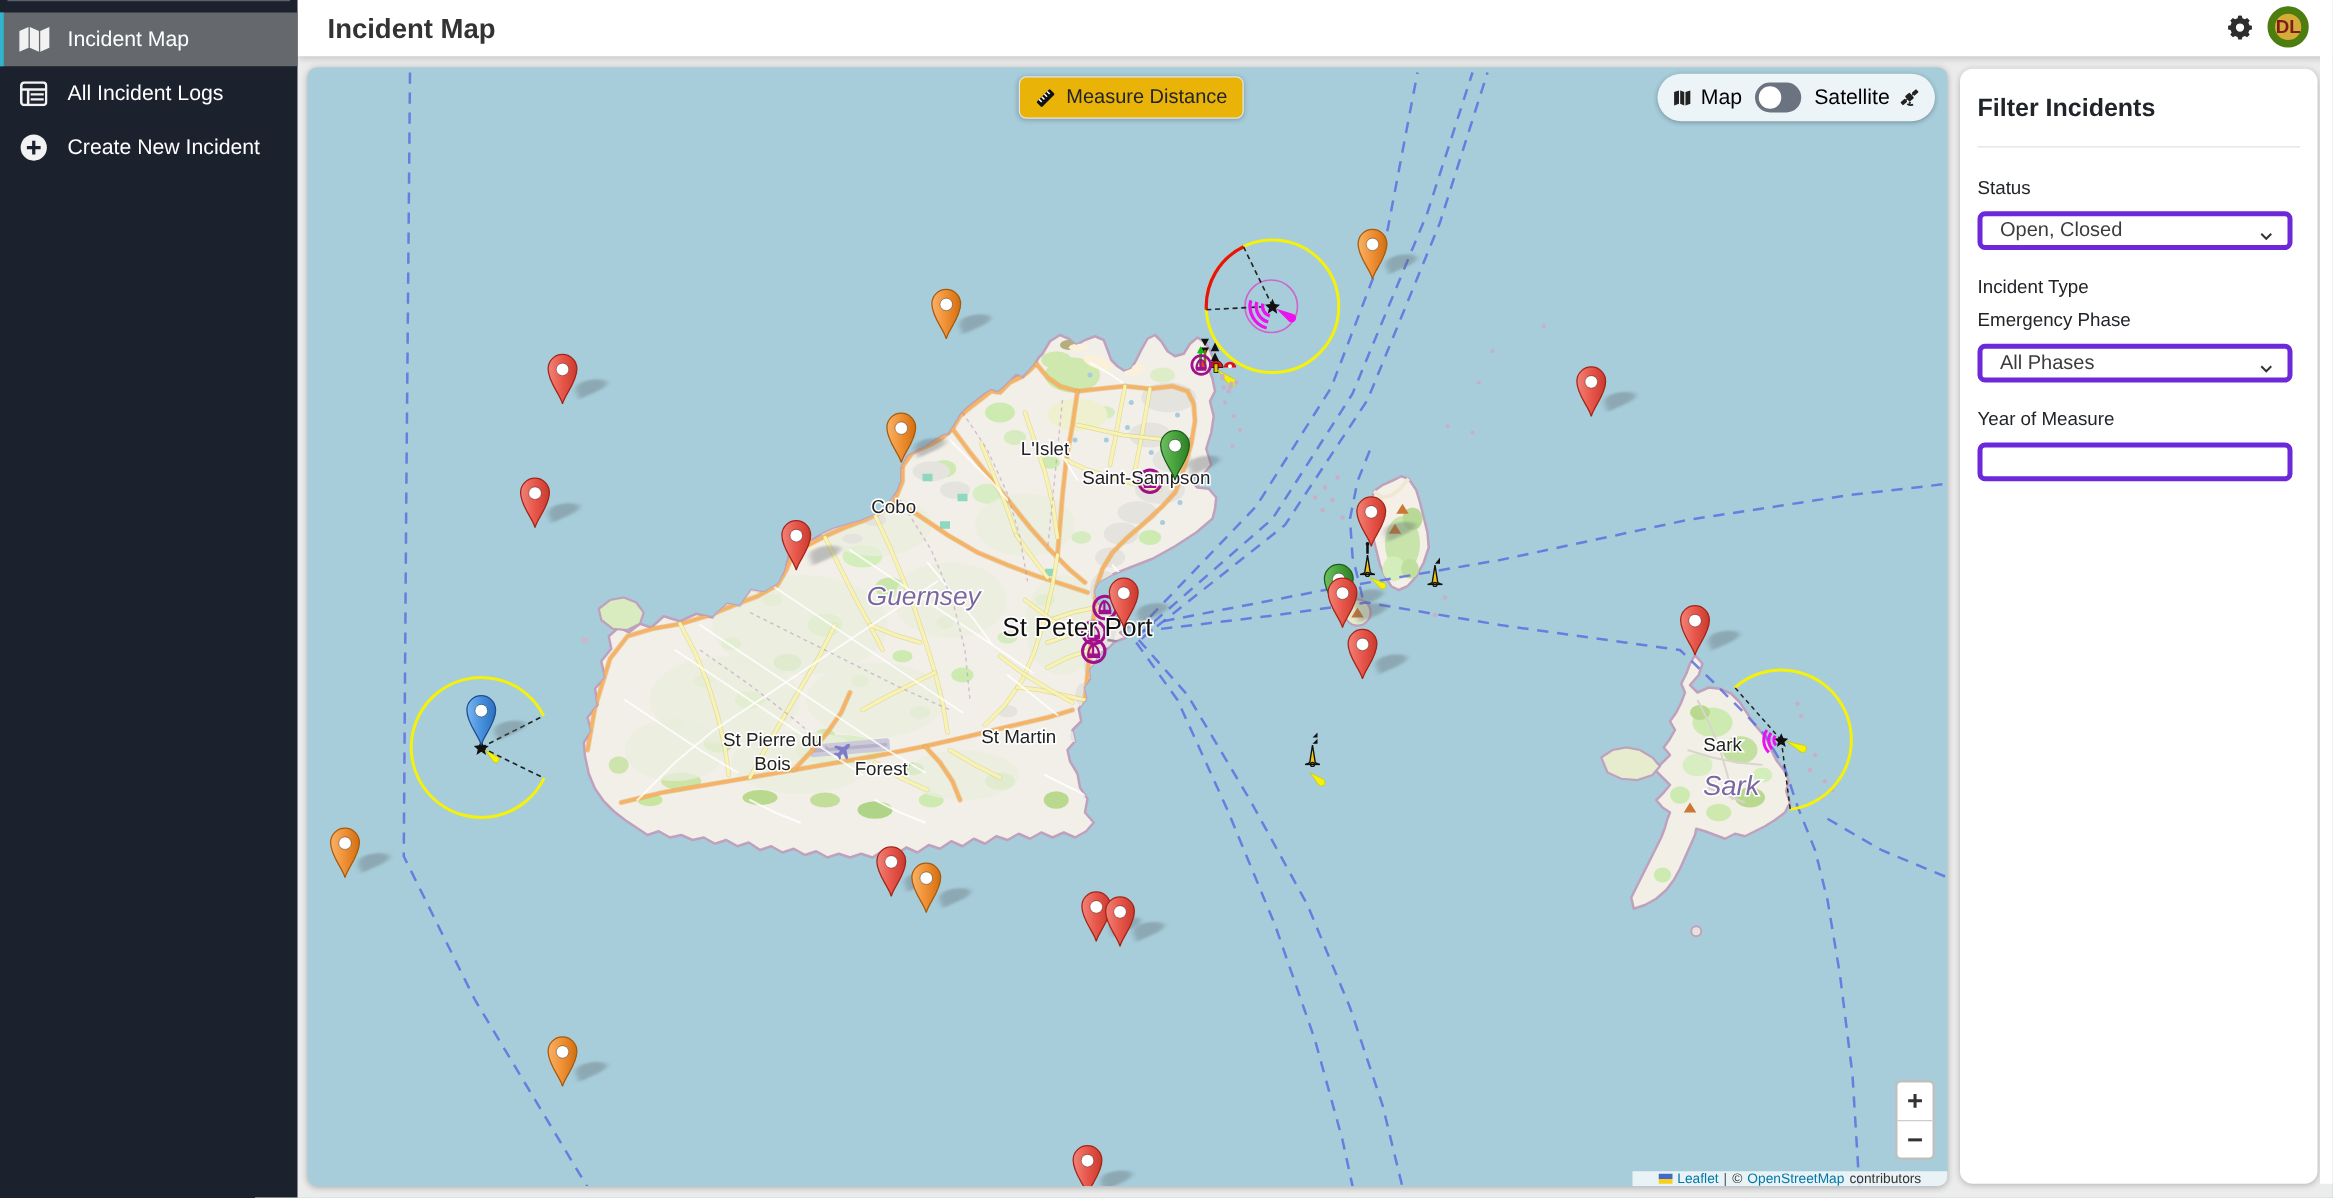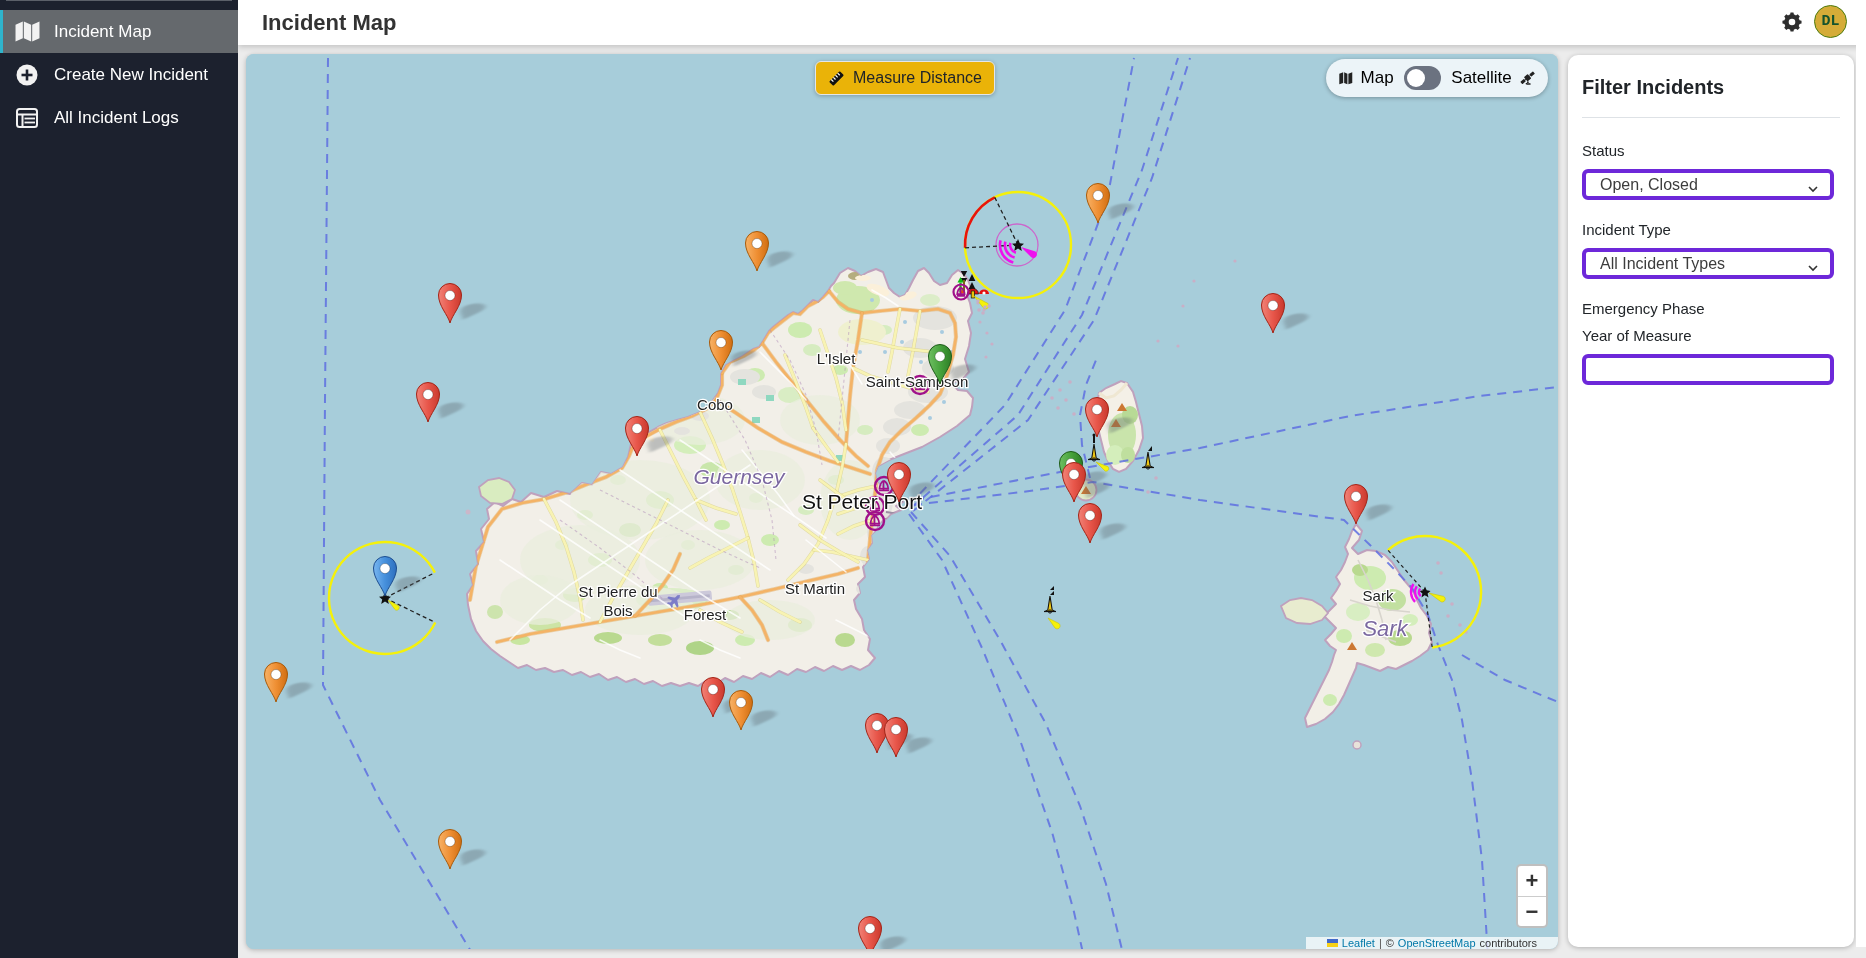--- a/index.html
+++ b/index.html
@@ -12,21 +12,21 @@
 .sep { border-top:1px solid #5b6069; margin:0 6px; }
 .nav-item { display:flex; align-items:center; height:43px; color:#fff; font-size:17px; }
 .nav-first { margin-top:9px; }
 .nav-item .ic { width:26px; margin-left:14px; margin-right:14px; display:flex; align-items:center; justify-content:center;}
 .nav-item.active { background:#65696d; border-left:3px solid #2fb4cc; }
 .nav-item.active .ic { margin-left:11px; }
 
 .topbar { position:absolute; left:238px; top:0; right:0; height:45px; background:#fff; z-index:20; box-shadow:0 2px 6px rgba(0,0,0,0.18); }
 .topbar .title { position:absolute; left:24px; top:10px; font-size:22px; font-weight:bold; color:#333; }
 .topbar .gear { position:absolute; left:1543px; top:11px; width:22px; height:22px; }
-.avatar { position:absolute; left:1576px; top:5px; width:33px; height:33px; border-radius:50%; background:#d5ac38; border:1px solid #4d7c0f; color:#14532d; font-size:15px; font-weight:bold; display:flex; align-items:center; justify-content:center;font-family:Liberation Mono, monospace; }
+.avatar { position:absolute; left:1576px; top:5px; width:33px; height:33px; border-radius:50%; background:#d5ac38; border:6px solid #4d7c0f; color:#7f1d1d; font-size:15px; font-weight:bold; display:flex; align-items:center; justify-content:center; }
 
 .mapwrap { position:absolute; left:246px; top:54px; width:1312px; height:895px; border-radius:8px; background:#a8d0dc; box-shadow:0 1px 5px rgba(0,0,0,0.25); overflow:hidden; z-index:10;}
 .measure { position:absolute; left:569px; top:7px; height:34px; background:#eab308; border:1px solid #e3e6e8; border-radius:6px; box-shadow:0 1px 4px rgba(0,0,0,0.25); display:flex; align-items:center; padding:0 12px; font-size:16px; color:#212529; gap:8px;}
 .layers { position:absolute; left:1080px; top:5px; width:222px; height:38px; background:#ecf4f8; border-radius:19px; box-shadow:0 1px 4px rgba(0,0,0,0.3); display:flex; align-items:center; padding:0 12px; font-size:17px; color:#000000; }
 .toggle { width:46px; height:24px; background:#6b7280; border-radius:12px; margin:0 10px; position:relative; }
 .toggle .knob { position:absolute; left:3px; top:3px; width:18px; height:18px; border-radius:50%; background:#fff; }
 .zoomctl { position:absolute; left:1270px; top:810px; width:32px; background:#fff; border:2px solid rgba(0,0,0,0.25); border-radius:5px; }
 .zoomctl .b { height:30px; display:flex; align-items:center; justify-content:center; font-size:22px; font-weight:bold; color:#333; }
 .zoomctl .b+.b { border-top:1px solid #ccc; }
 .attrib { position:absolute; right:0; bottom:0; height:12px; background:rgba(255,255,255,0.75); font-size:11px; color:#333; padding:0 21px; display:flex; align-items:center; gap:4px; line-height:12px;}
@@ -577,24 +577,24 @@
 </div>
 
 <div class="filter">
   <h2>Filter Incidents</h2>
   <div class="hr"></div>
   <label>Status</label>
   <div class="fsel">Open, Closed<svg class="chev" viewBox="0 0 10 10">
         <path d="M1 3 L5 7 L9 3" fill="none" stroke="#333" stroke-width="1.6"></path>
       </svg></div>
   <label>Incident Type</label>
-  <div class="fsel">All Incident Types<svg class="chev" viewBox="0 0 10 10">
+  <label>Emergency Phase</label>
+  <div class="fsel">All Phases<svg class="chev" viewBox="0 0 10 10">
         <path d="M1 3 L5 7 L9 3" fill="none" stroke="#333" stroke-width="1.6"></path>
       </svg></div>
-  <label>Emergency Phase</label>
   <label>Year of Measure</label>
   <div class="fsel"></div>
 </div>
 
 <div class="topbar">
   <div class="title">Incident Map</div>
   <svg class="gear" viewBox="0 0 24 24" fill="#2e2e2e">
       <path d="M12 1.5 l1.6 0.2 0.5 2.2 a8.2 8.2 0 0 1 2.2 0.9 l1.9-1.2 2.3 2.3 -1.2 1.9 a8.2 8.2 0 0 1 0.9 2.2 l2.2 0.5 0 3.2 -2.2 0.5 a8.2 8.2 0 0 1 -0.9 2.2 l1.2 1.9 -2.3 2.3 -1.9-1.2 a8.2 8.2 0 0 1 -2.2 0.9 l-0.5 2.2 -3.2 0 -0.5-2.2 a8.2 8.2 0 0 1 -2.2-0.9 l-1.9 1.2 -2.3-2.3 1.2-1.9 a8.2 8.2 0 0 1 -0.9-2.2 l-2.2-0.5 0-3.2 2.2-0.5 a8.2 8.2 0 0 1 0.9-2.2 l-1.2-1.9 2.3-2.3 1.9 1.2 a8.2 8.2 0 0 1 2.2-0.9 l0.5-2.2 Z M12 8.4 a3.6 3.6 0 1 0 0 7.2 a3.6 3.6 0 1 0 0-7.2 Z" fill-rule="evenodd"></path>
     </svg>
   <div class="avatar">DL</div>
@@ -602,36 +602,36 @@
 
 <div class="sidebar">
   <div class="sep"></div>
   <div class="nav-item active nav-first">
     <span class="ic">
         <svg width="25" height="21" viewBox="0 0 24 20" fill="#f2f2f2">
           <path d="M0.5 3.5 L7.5 0.5 V16.5 L0.5 19.5 Z M8.5 0.5 L15.5 3.5 V19.5 L8.5 16.5 Z M16.5 3.5 L23.5 0.5 V16.5 L16.5 19.5 Z"></path>
         </svg>
       </span>
     Incident Map
-  </div>
-  <div class="nav-item">
-    <span class="ic">
-        <svg width="22" height="22" viewBox="0 0 22 22">
-          <circle cx="11" cy="11" r="10.5" fill="#f2f2f2"></circle>
-          <line x1="5.5" y1="11" x2="16.5" y2="11" stroke="#1c212e" stroke-width="2.6"></line>
-          <line x1="11" y1="5.5" x2="11" y2="16.5" stroke="#1c212e" stroke-width="2.6"></line>
-        </svg>
-      </span>
-    Create New Incident
   </div>
   <div class="nav-item">
     <span class="ic">
         <svg width="22" height="20" viewBox="0 0 22 20">
           <rect x="1" y="1" width="20" height="18" rx="2.5" fill="none" stroke="#f2f2f2" stroke-width="2"></rect>
           <line x1="1.5" y1="6.5" x2="20.5" y2="6.5" stroke="#f2f2f2" stroke-width="2"></line>
           <line x1="6.5" y1="6.5" x2="6.5" y2="18.5" stroke="#f2f2f2" stroke-width="2"></line>
           <line x1="8.5" y1="10.5" x2="19" y2="10.5" stroke="#f2f2f2" stroke-width="1.8"></line>
           <line x1="8.5" y1="14.5" x2="19" y2="14.5" stroke="#f2f2f2" stroke-width="1.8"></line>
         </svg>
       </span>
     All Incident Logs
   </div>
+  <div class="nav-item">
+    <span class="ic">
+        <svg width="22" height="22" viewBox="0 0 22 22">
+          <circle cx="11" cy="11" r="10.5" fill="#f2f2f2"></circle>
+          <line x1="5.5" y1="11" x2="16.5" y2="11" stroke="#1c212e" stroke-width="2.6"></line>
+          <line x1="11" y1="5.5" x2="11" y2="16.5" stroke="#1c212e" stroke-width="2.6"></line>
+        </svg>
+      </span>
+    Create New Incident
+  </div>
 </div>
 
 </body></html>

